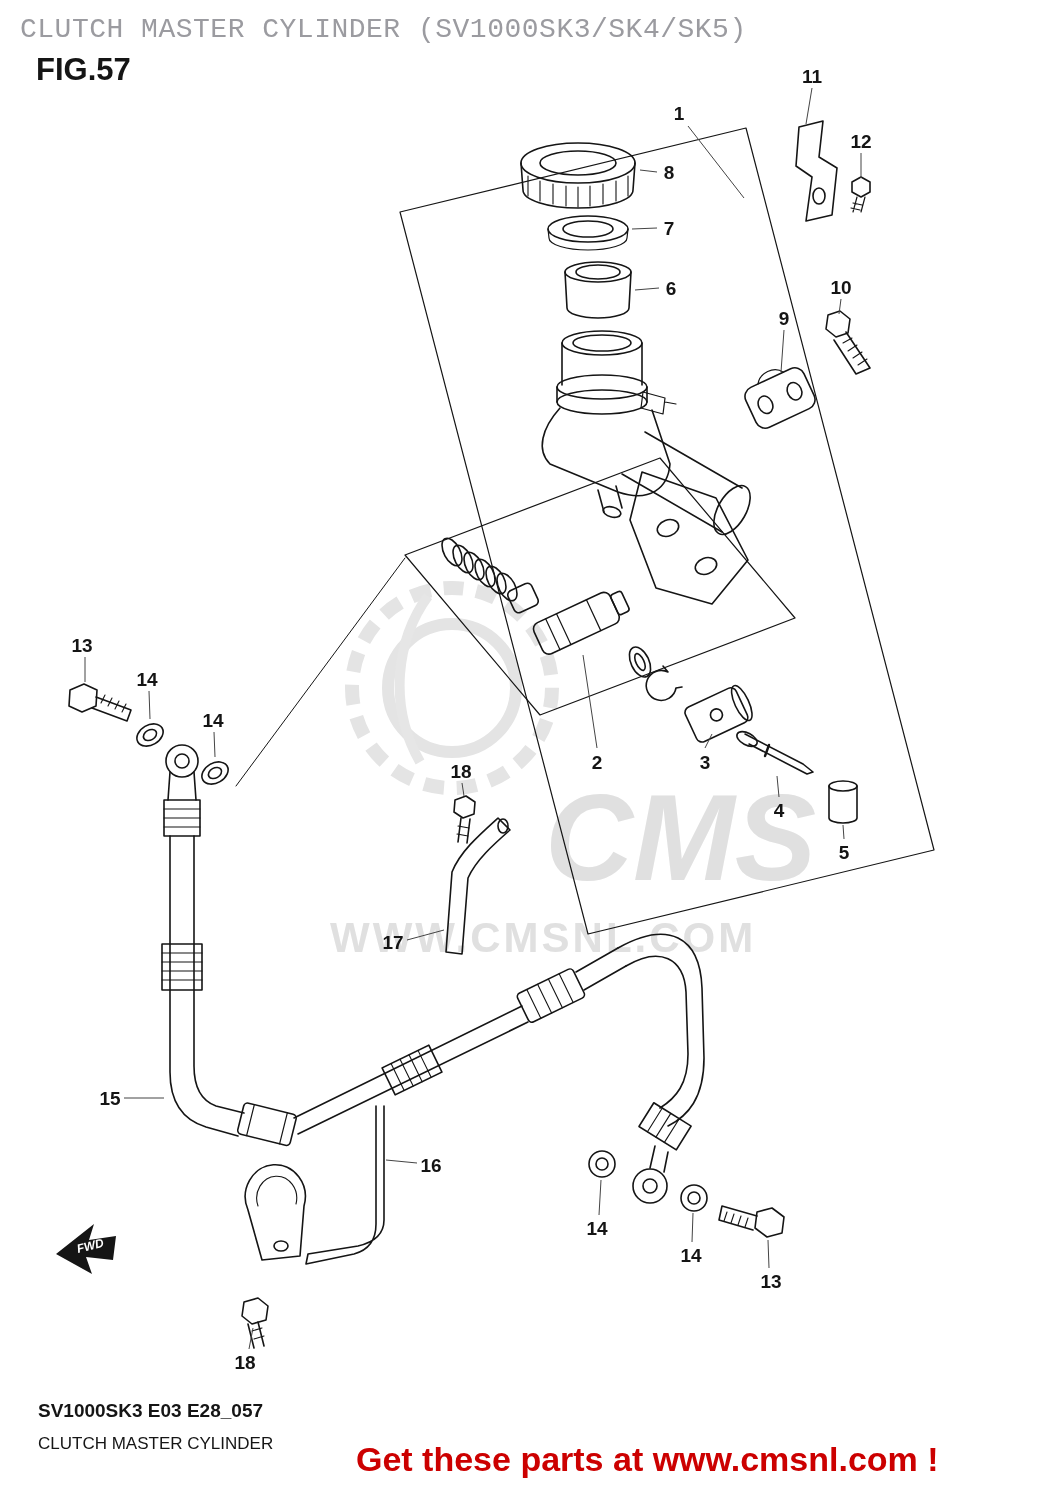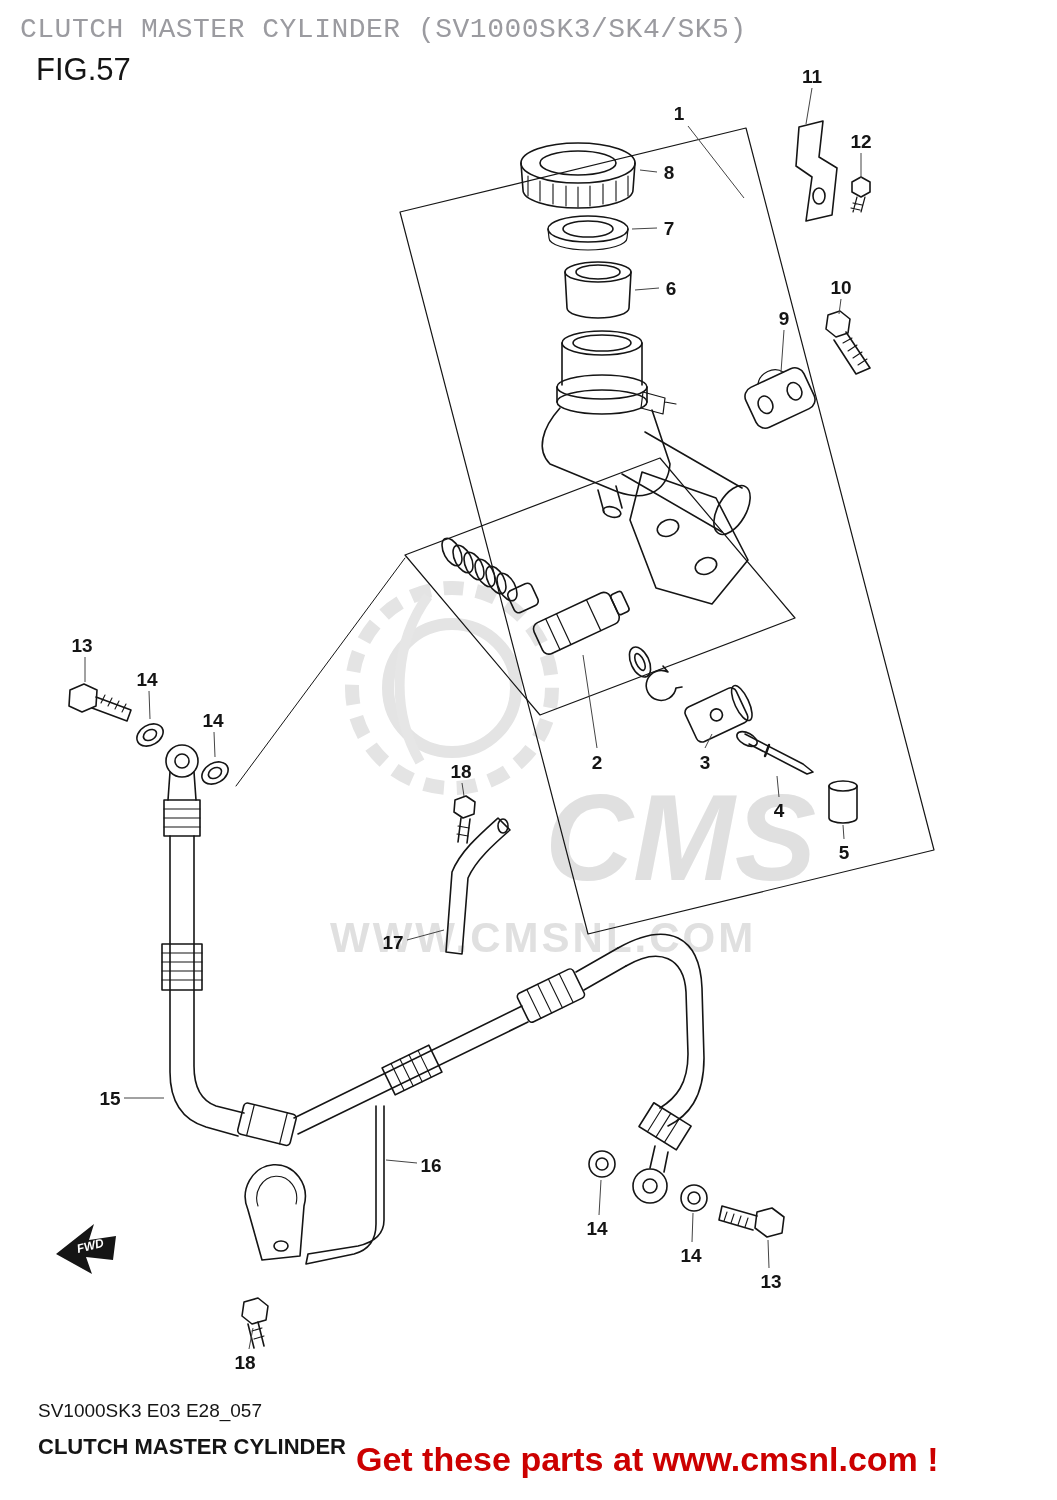--- a/index.html
+++ b/index.html
@@ -5,29 +5,29 @@
   html,body { margin:0; padding:0; }
   body {
     width:1057px; height:1500px; position:relative; background:#ffffff;
     font-family:"Liberation Sans", sans-serif; overflow:hidden;
   }
   .header-title {
     position:absolute; left:20px; top:14px; font-size:28px;
     color:var(--title_gray,#9b9b9b); letter-spacing:0.5px; white-space:nowrap;font-family:Liberation Mono, monospace;
   }
   .fig-label {
-    position:absolute; left:36px; top:52px; font-size:31px; font-weight:400;
+    position:absolute; left:36px; top:52px; font-size:31px; font-weight:700;
     color:var(--line,#111);
   }
   .footer-code {
-    position:absolute; left:38px; top:1400px; font-size:19px; font-weight:400;
+    position:absolute; left:38px; top:1400px; font-size:19px; font-weight:700;
     color:var(--line,#111); white-space:nowrap;
   }
   .footer-name {
-    position:absolute; left:38px; top:1434px; font-size:22px; font-weight:700;
+    position:absolute; left:38px; top:1434px; font-size:17px; font-weight:400;
     color:var(--line,#111); white-space:nowrap;
   }
   .promo {
     position:absolute; left:356px; top:1440px; font-size:34px;
     color:var(--promo_red,#cc0000); text-decoration:none; cursor:pointer; white-space:nowrap;font-weight:bold;
   }
   #diagram-svg { position:absolute; left:0; top:0; }
   .callout {
     font-family:"Liberation Sans", sans-serif; font-size:19px; font-weight:700;
     fill:var(--line,#111); text-anchor:middle; cursor:pointer;

